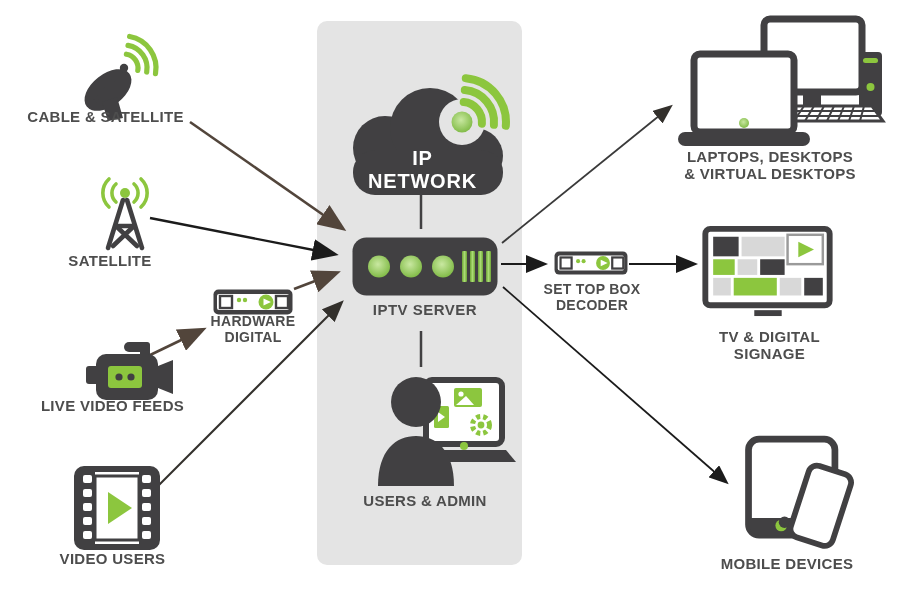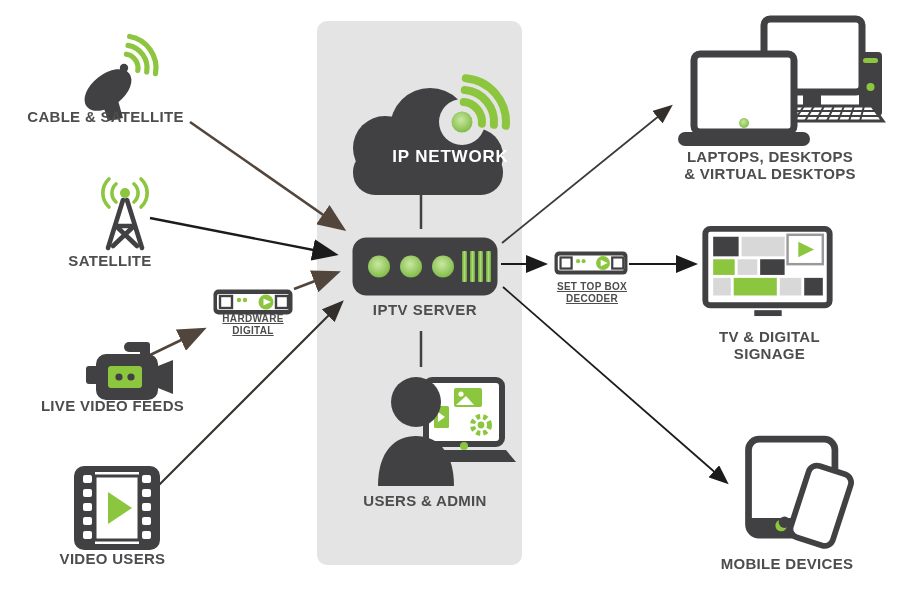--- a/index.html
+++ b/index.html
@@ -4,23 +4,23 @@
 <style>
   html,body{margin:0;padding:0;background:#fff;}
   #stage{position:relative;width:900px;height:600px;background:#ffffff;overflow:hidden;
          font-family:"Liberation Sans",sans-serif;padding-left:33px;}
   #band{position:absolute;left:317px;top:21px;width:205px;height:544px;
         background:#e4e4e4;border-radius:10px;}
   .icon{position:absolute;}
   .label{position:absolute;font-weight:bold;color:#4d4d4d;text-align:center;
          letter-spacing:.3px;line-height:1.16;}
   .lbl-md{font-size:15px;}
-  .lbl-sm{font-size:10px;text-decoration:underline;}
+  .lbl-sm{font-size:14px;}
   .lbl-lg{font-size:15px;letter-spacing:.5px;}
-  .lbl-cloud{font-size:17px;color:#ffffff;letter-spacing:.8px;margin-left:28px;}
+  .lbl-cloud{font-size:20px;color:#ffffff;letter-spacing:.8px;}
   svg{display:block;overflow:visible;}
   #wires{position:absolute;left:0;top:0;}
 </style>
 </head>
 <body>
 
 <div id="stage">
 
   <div id="band"></div>
 

